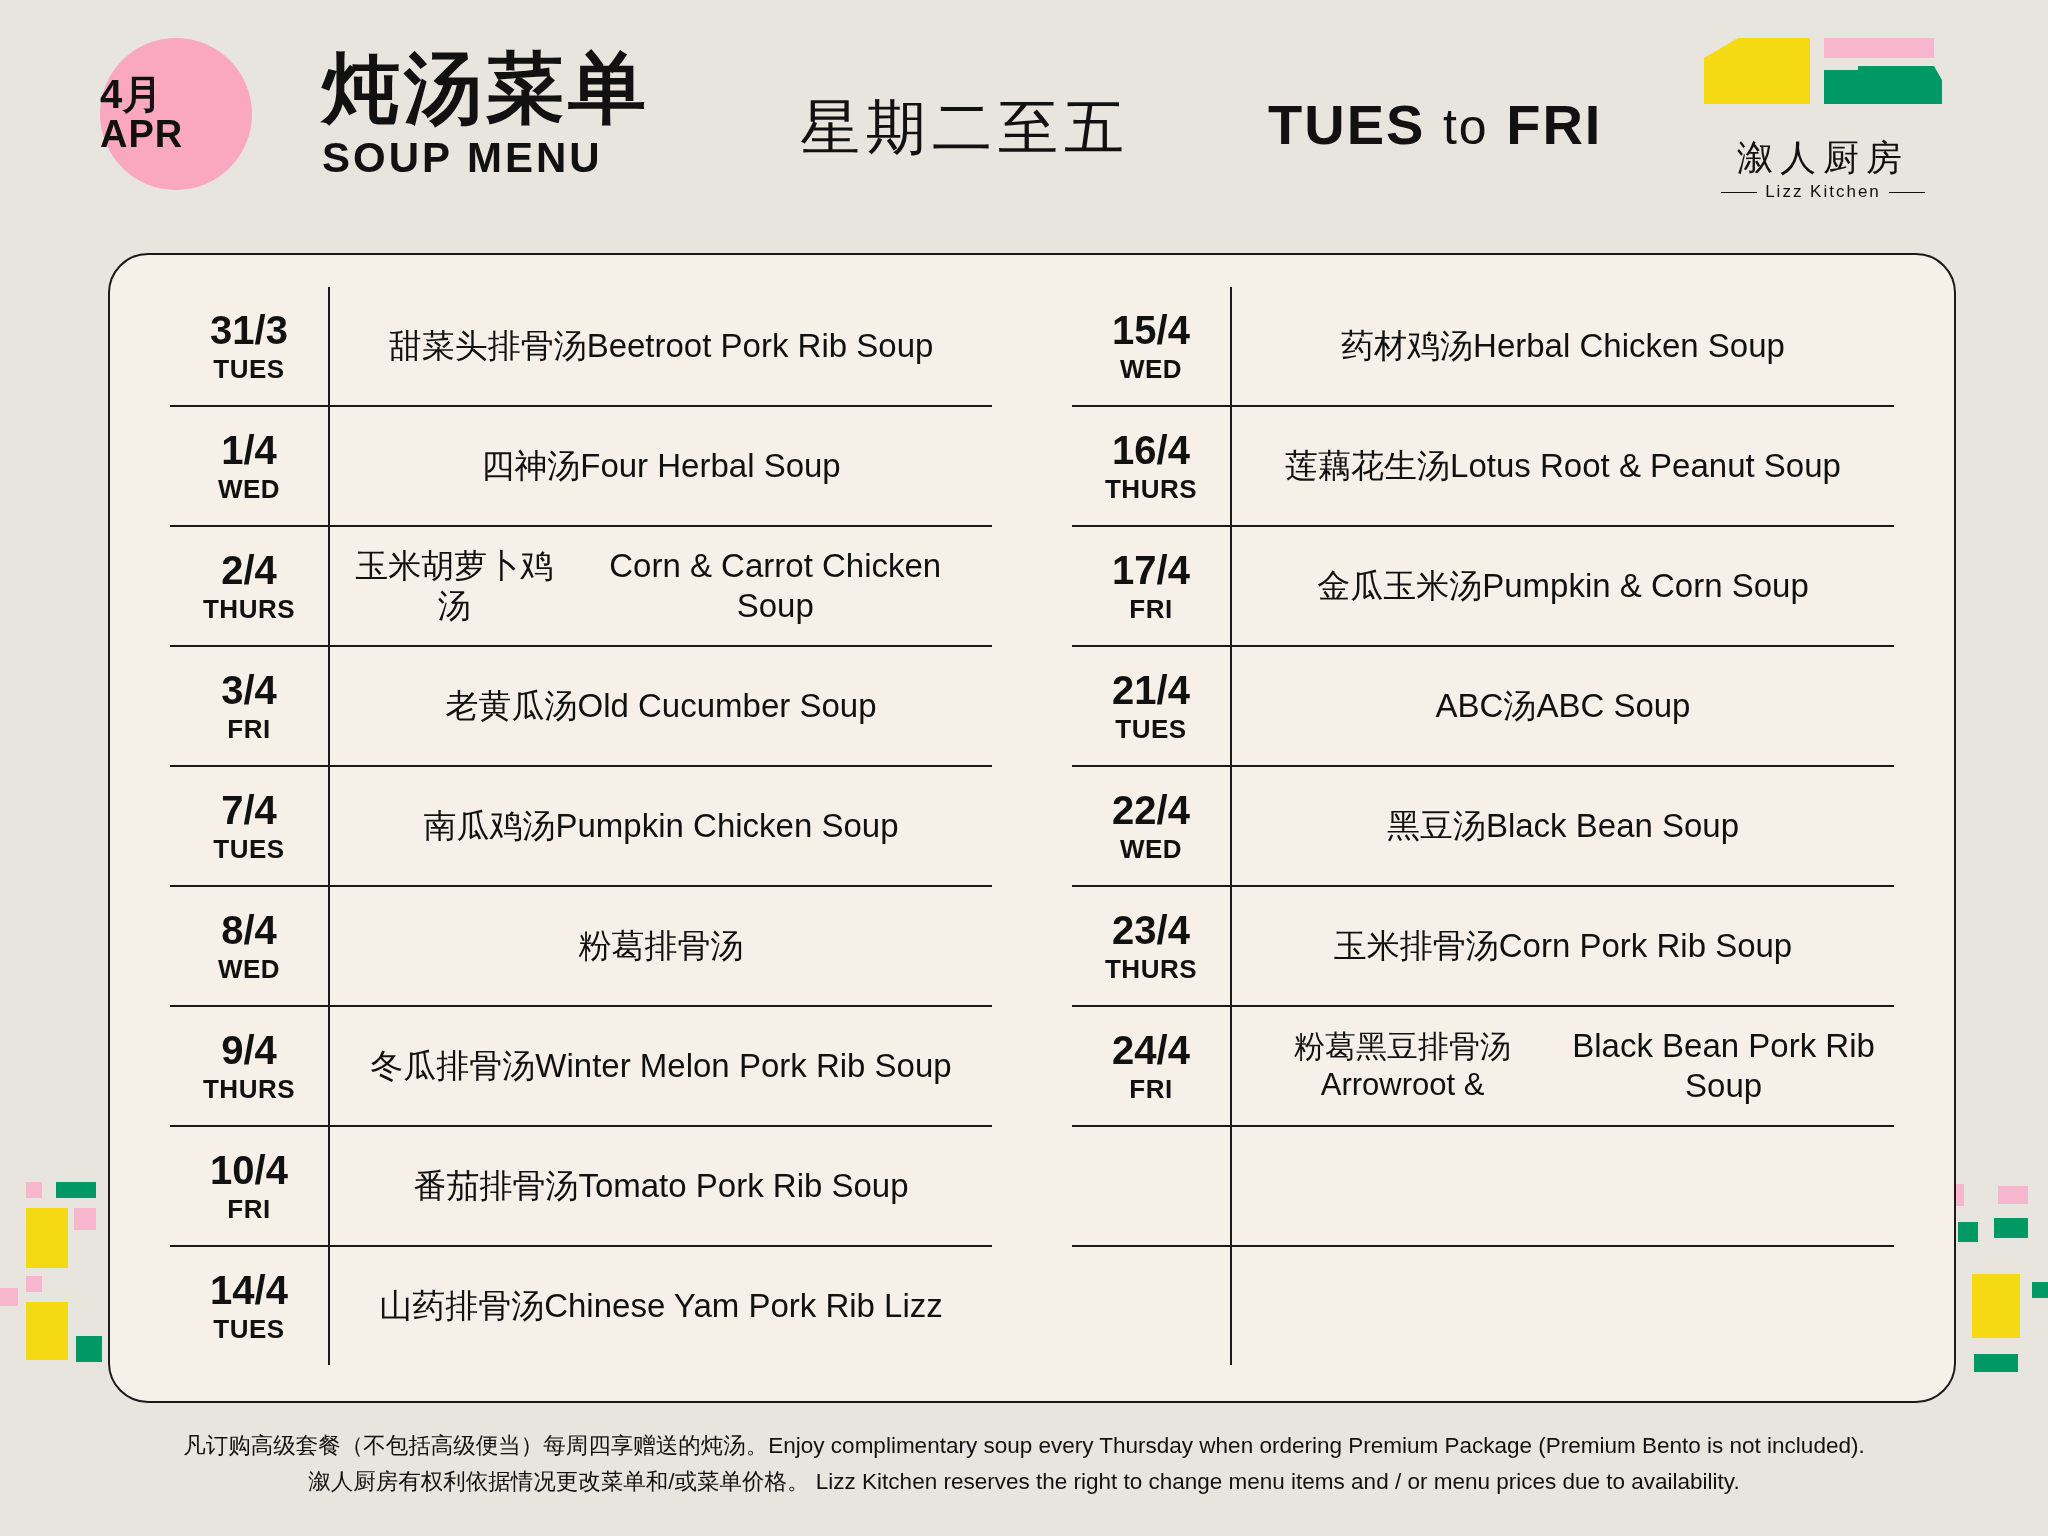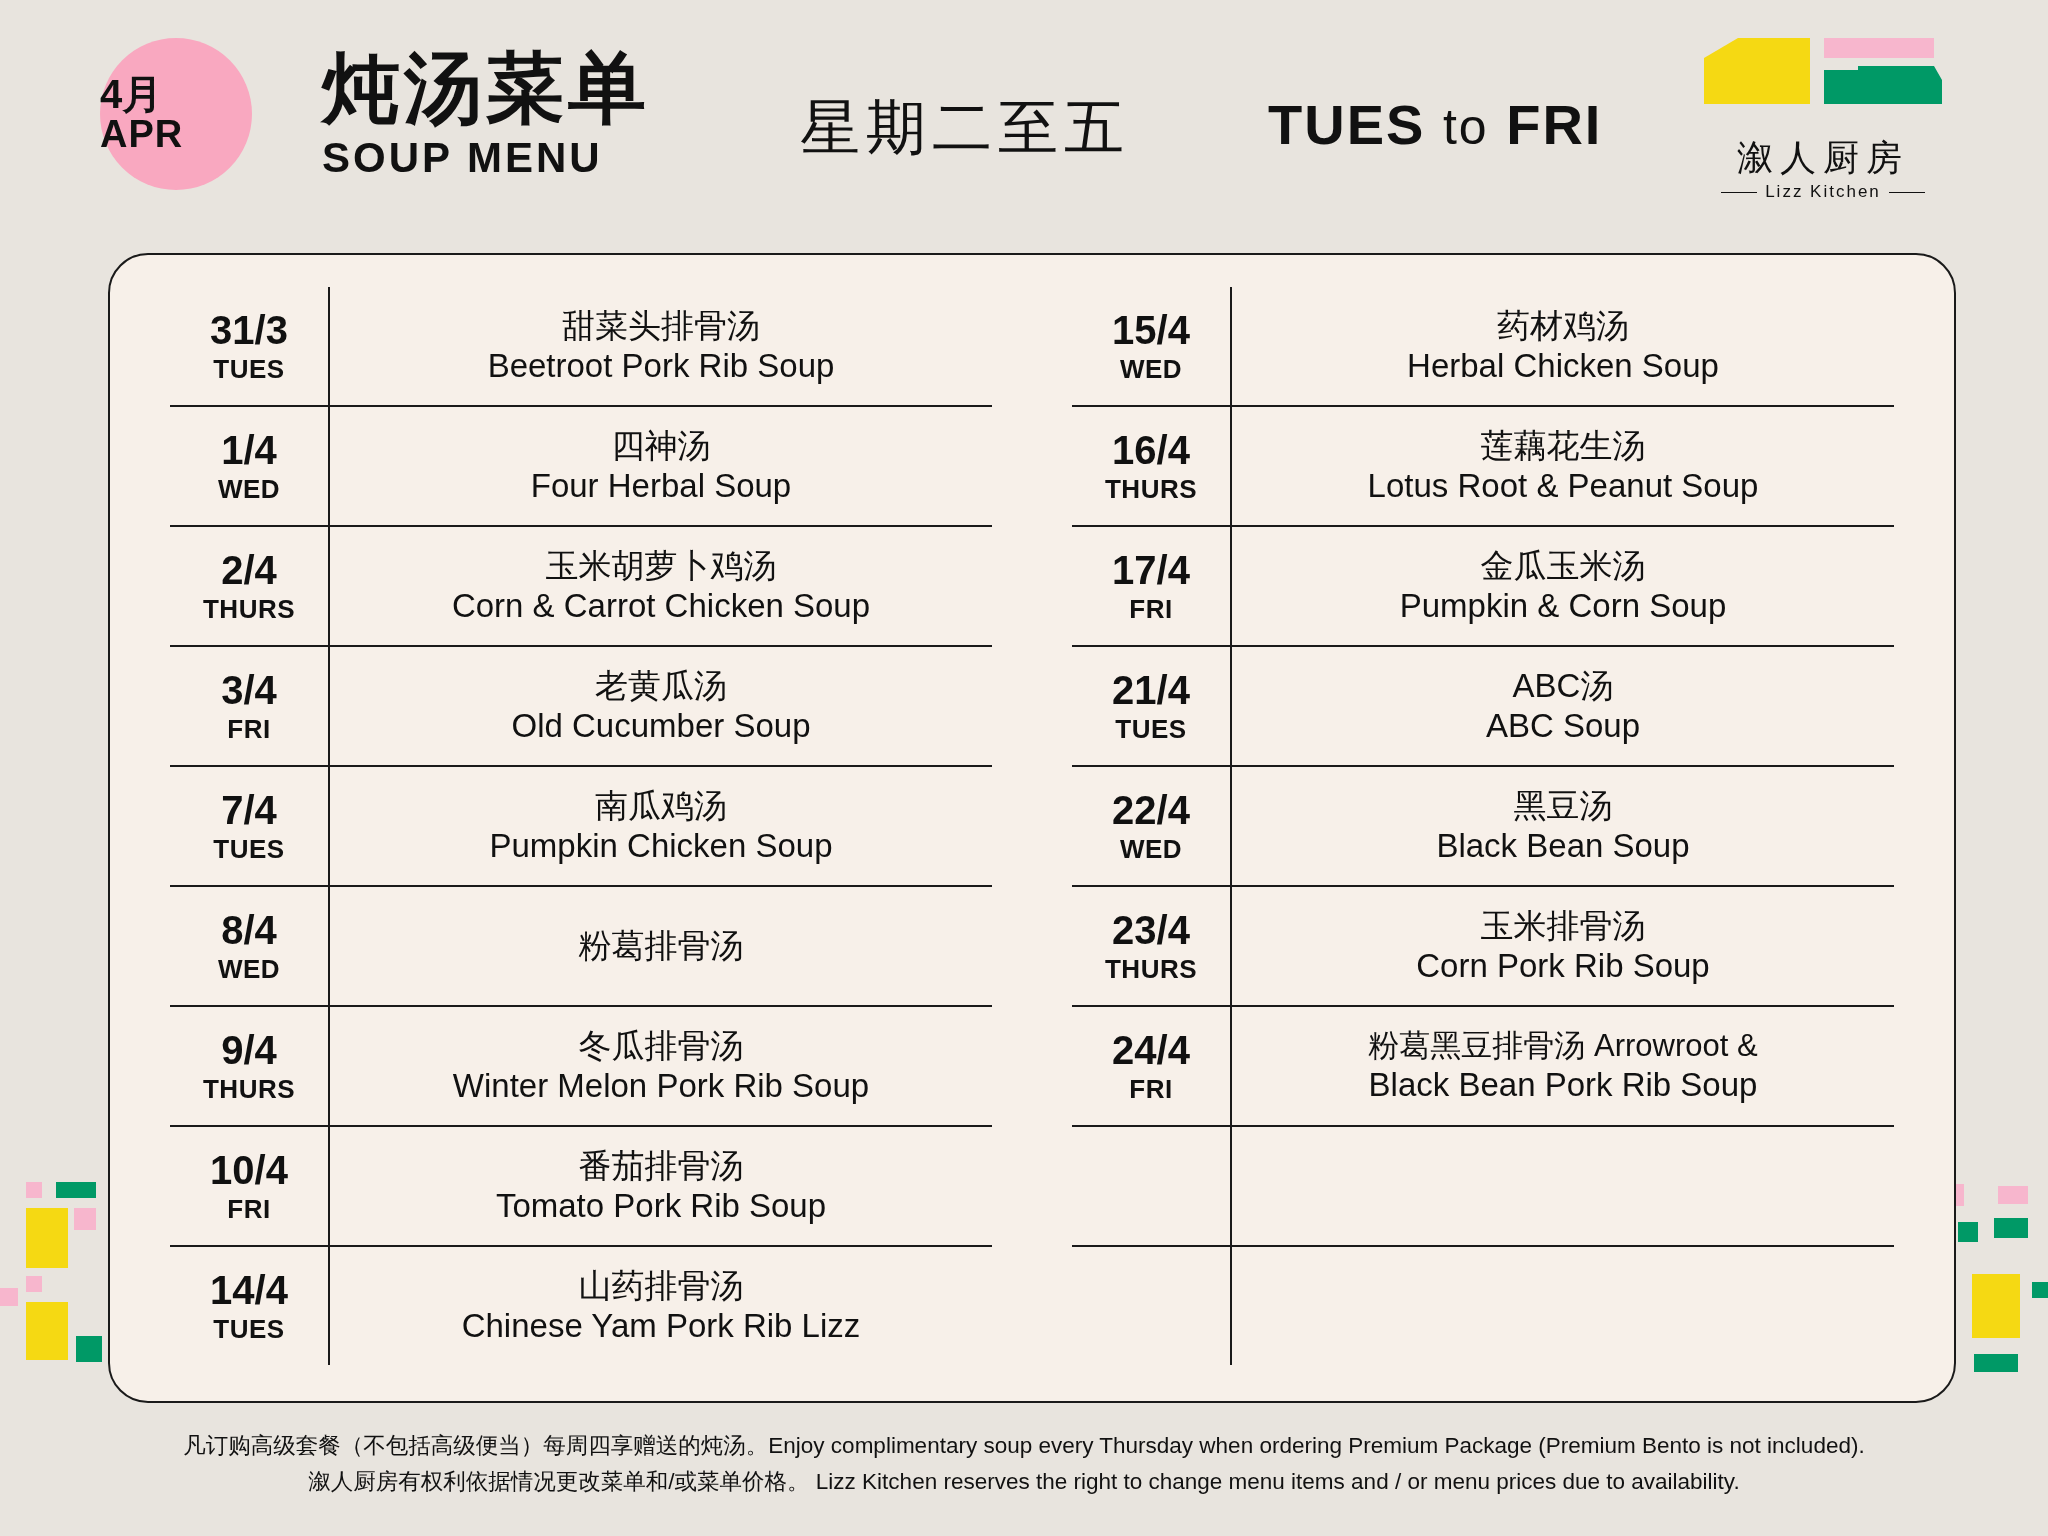--- a/index.html
+++ b/index.html
@@ -201,21 +201,20 @@
   .date .w {
     font-size: 26px;
     font-weight: bold;
     letter-spacing: 0.5px;
     color: #111;
     margin-top: 2px;
   }
   .dish {
     flex: 1;
     display: flex;
-    flex-direction: column;
     align-items: center;
     justify-content: center;
     text-align: center;
     padding: 0 10px;
   }
   .dish .cn {
     font-size: 33px;
     line-height: 1.22;
     color: #111;
   }

